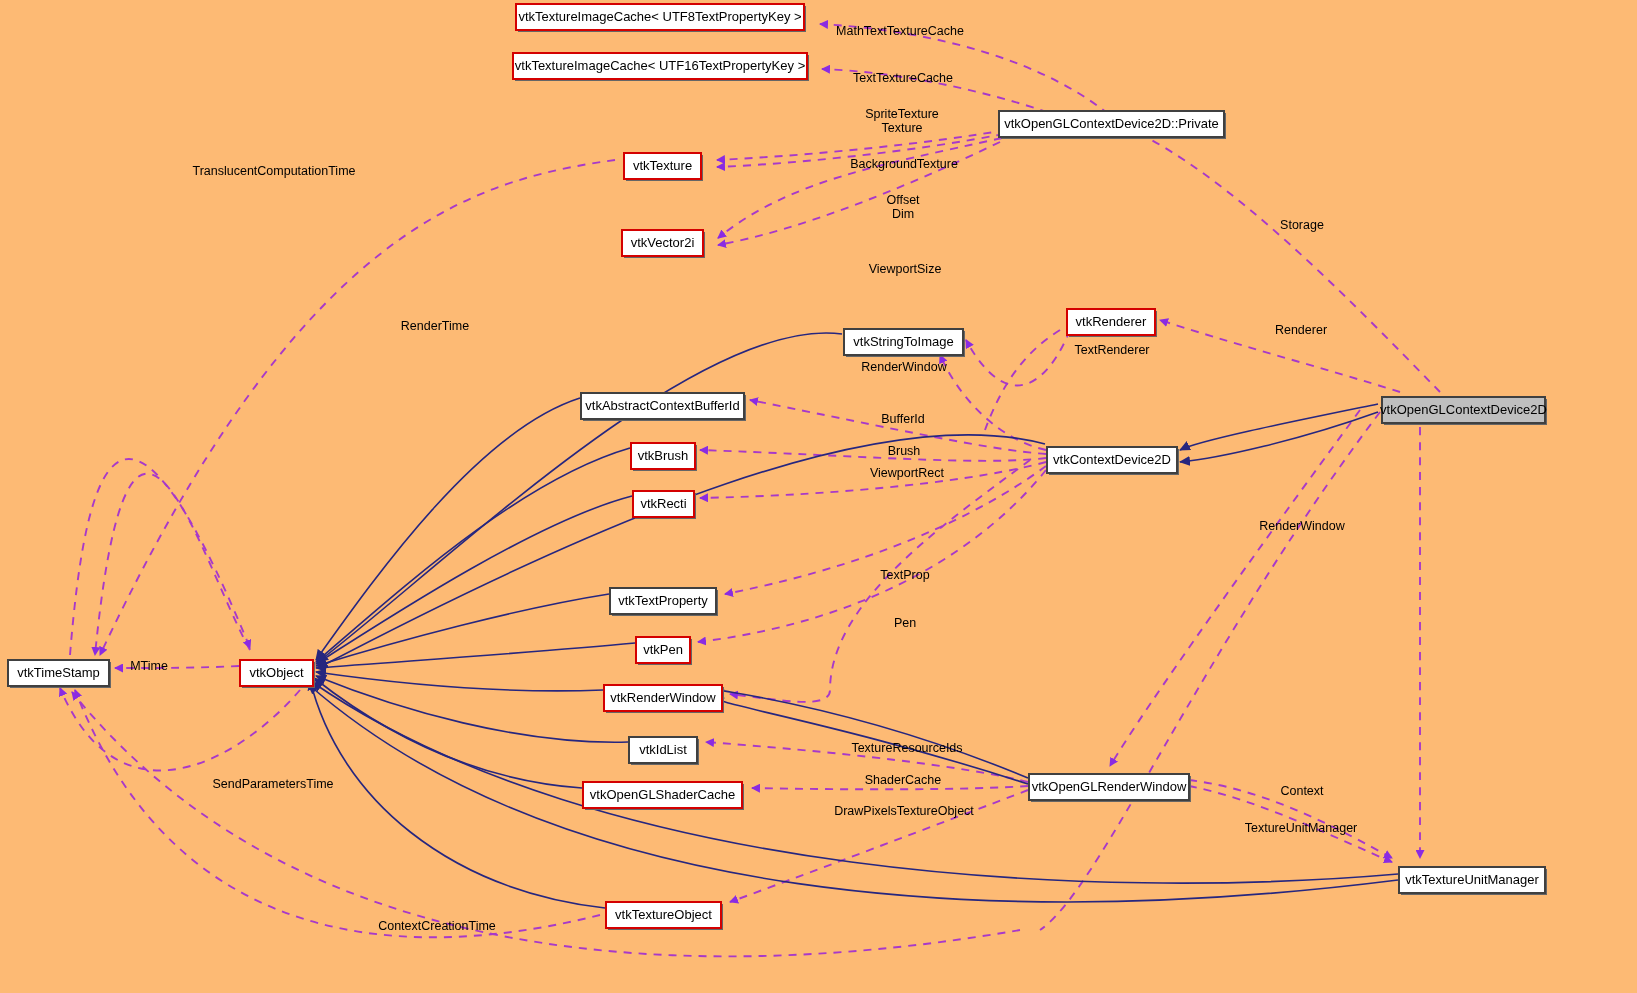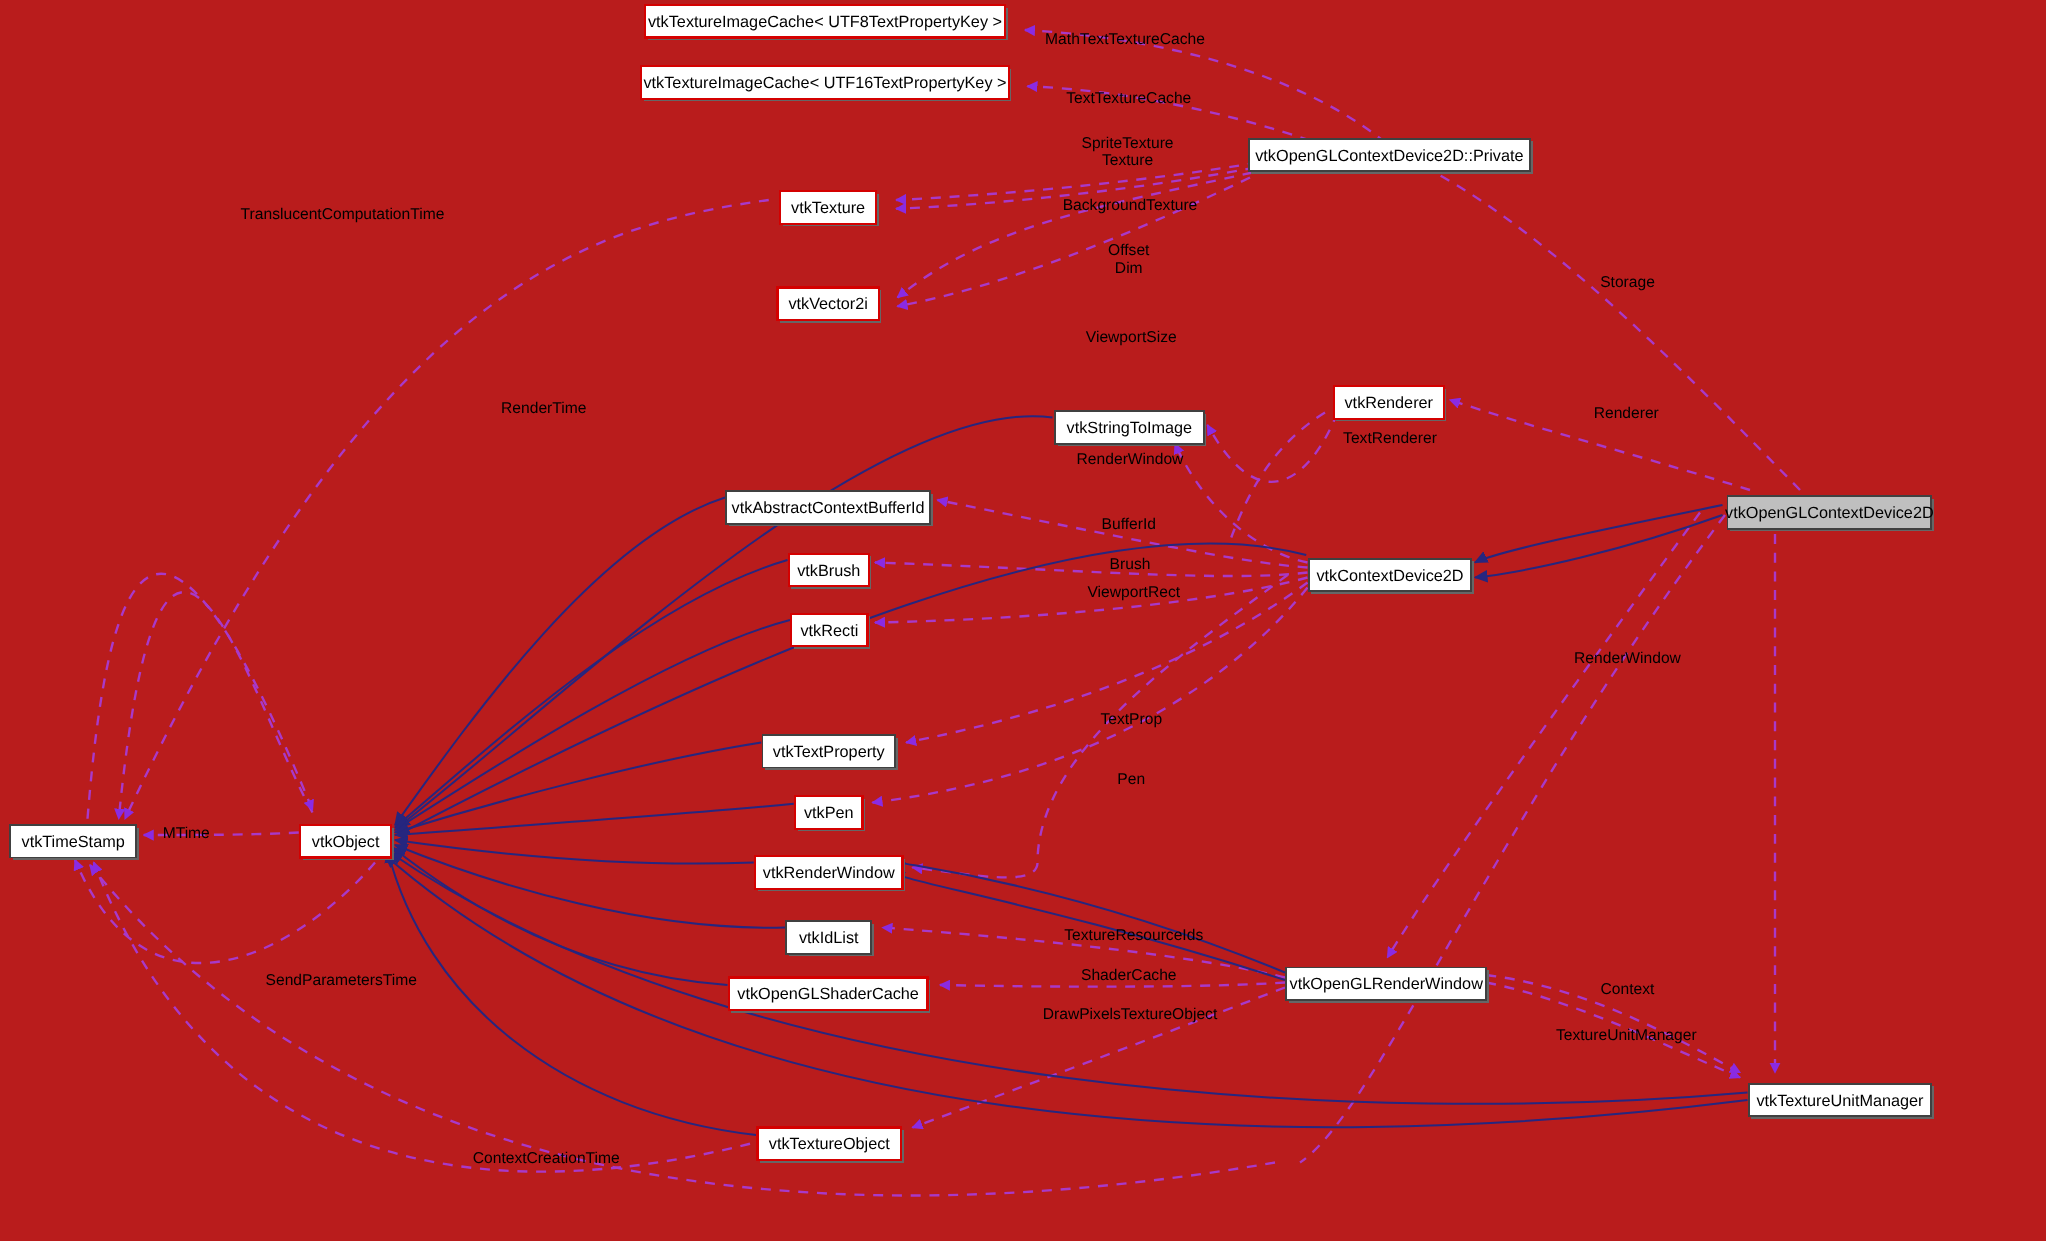--- a/index.html
+++ b/index.html
@@ -1,18 +1,18 @@
 <!DOCTYPE html>
 <html><head>
 <meta charset="utf-8">
 <style>
   html,body{margin:0;padding:0;background:#ffffff;}
   body{width:1637px;height:993px;overflow:hidden;
        font-family:"Liberation Sans","DejaVu Sans",sans-serif;}
-  #diagram{position:relative;width:1637px;height:993px;background:#b91c1c;}
+  #diagram{position:relative;width:1637px;height:993px;background:#fdba74;}
   svg.layer{position:absolute;left:0;top:0;width:1637px;height:993px;}
   .edge-inherit{fill:none;stroke:#26267f;stroke-width:1.6;}
   .edge-use{fill:none;stroke:#a839c9;stroke-width:1.9;stroke-dasharray:8 7;}
   .node rect{shape-rendering:crispEdges;}
   .node text{font-family:"Liberation Sans","DejaVu Sans",sans-serif;
              font-size:13px;fill:#000;dominant-baseline:middle;text-anchor:middle;}
   .edgelabel{font-family:"Liberation Sans","DejaVu Sans",sans-serif;
              font-size:12.5px;fill:#000;text-anchor:middle;dominant-baseline:middle;}
 </style>
 </head>

